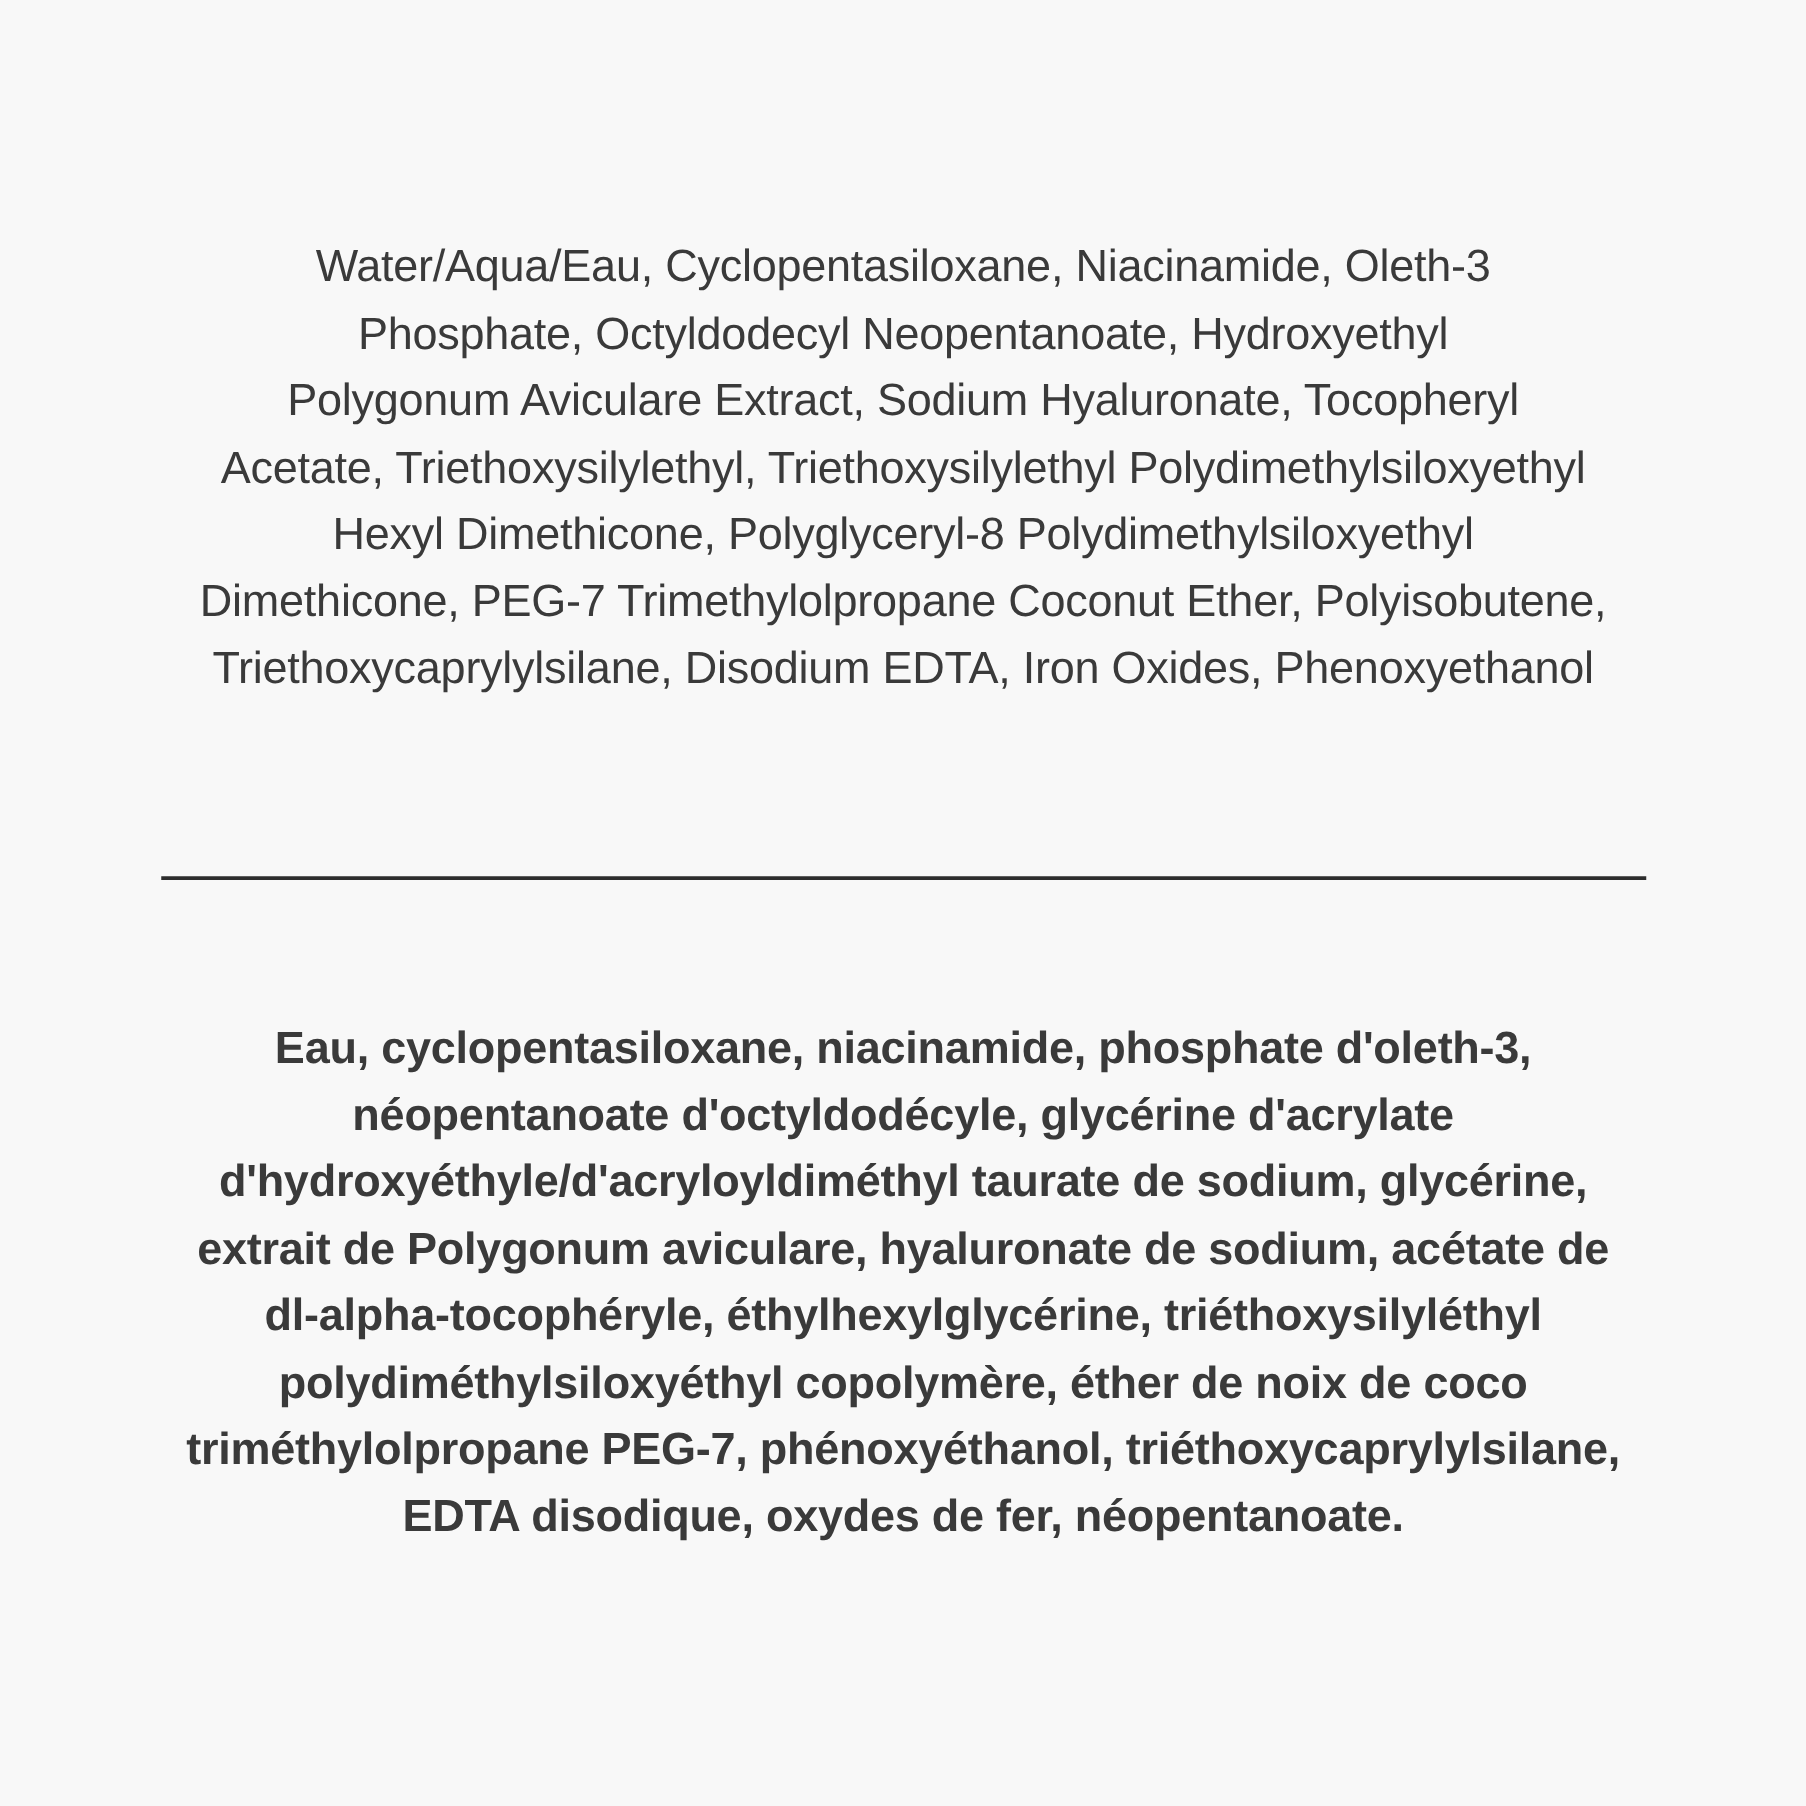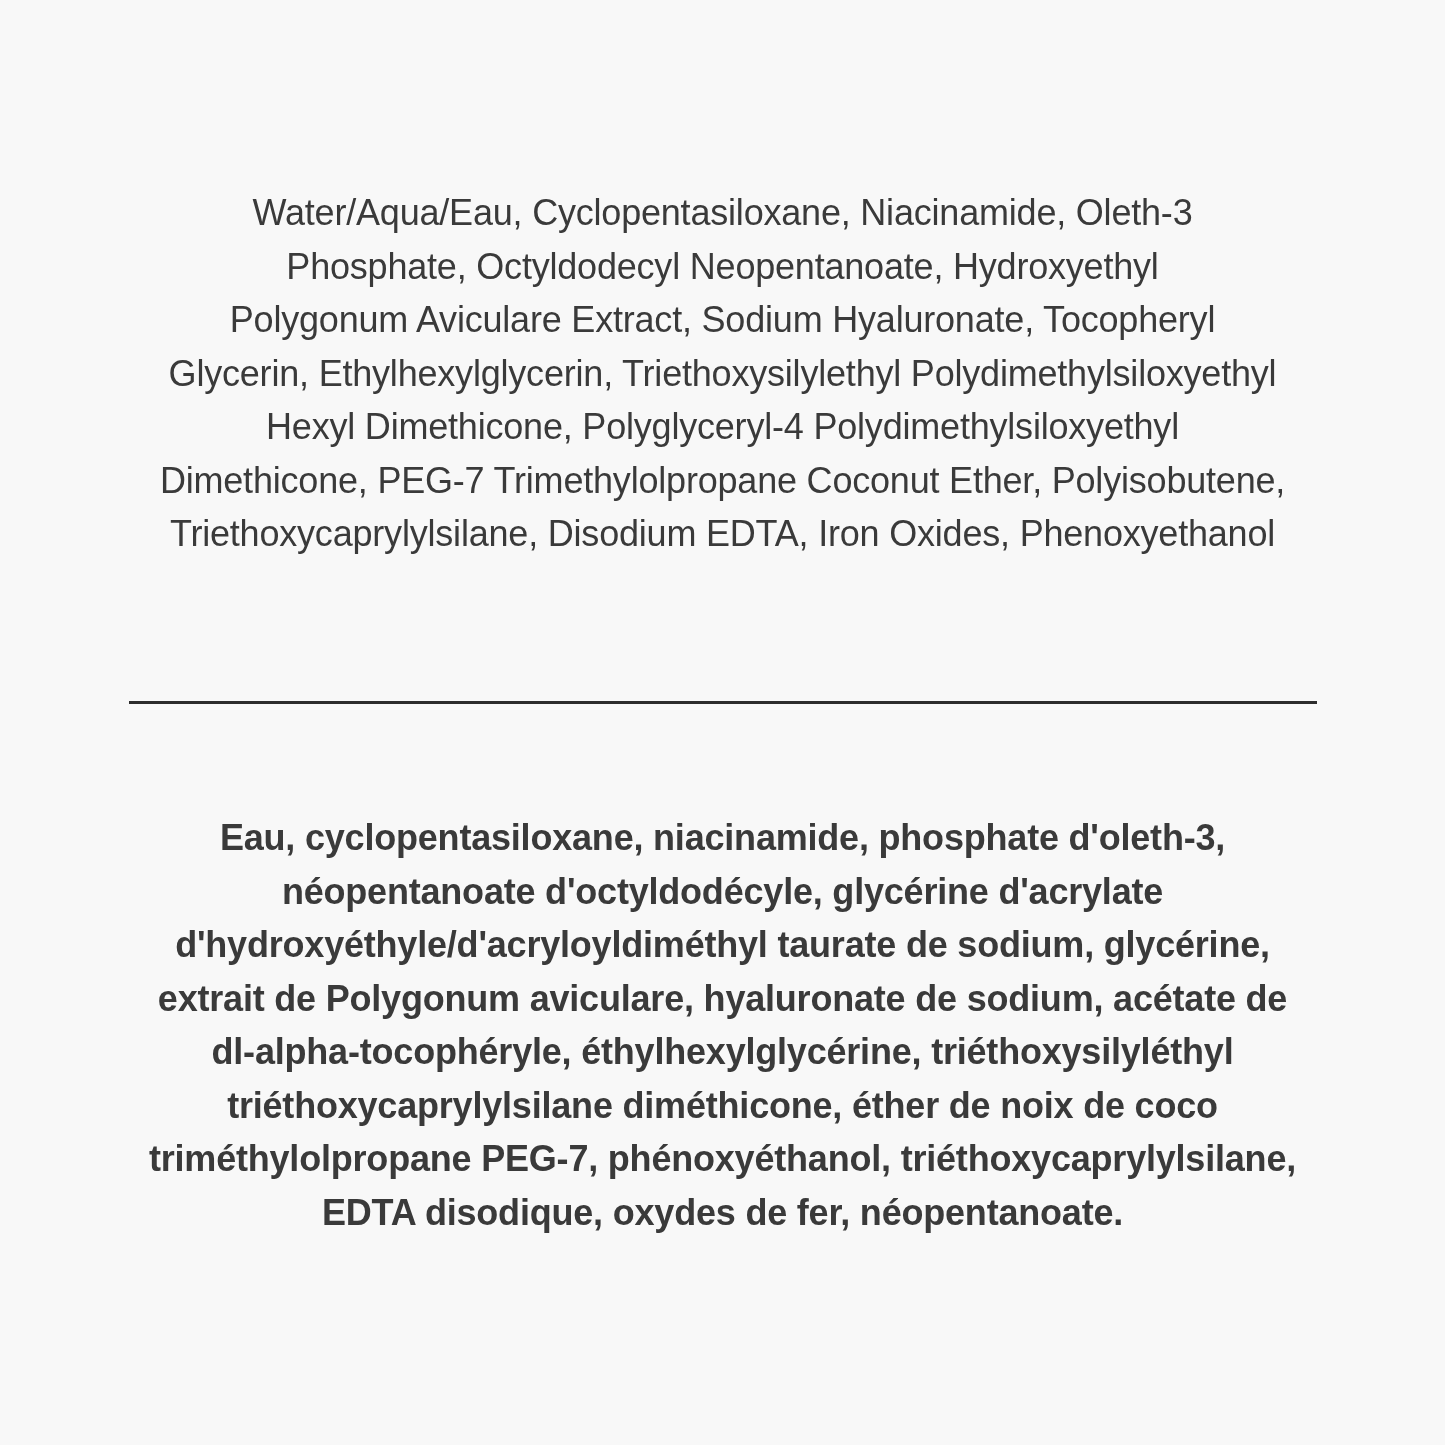--- a/index.html
+++ b/index.html
@@ -53,32 +53,32 @@
   </style>
 </head>
 <body>
 
 <div class="label-canvas">
 
   <div class="ingredients-block block-en">
     <div class="line">Water/Aqua/Eau, Cyclopentasiloxane, Niacinamide, Oleth-3</div>
     <div class="line">Phosphate, Octyldodecyl Neopentanoate, Hydroxyethyl</div>
     <div class="line">Polygonum Aviculare Extract, Sodium Hyaluronate, Tocopheryl</div>
-    <div class="line">Glycerin, Ethylhexylglycerin, Triethoxysilylethyl Polydimethylsiloxyethyl</div>
-    <div class="line">Hexyl Dimethicone, Polyglyceryl-4 Polydimethylsiloxyethyl</div>
+    <div class="line">Acetate, Triethoxysilylethyl, Triethoxysilylethyl Polydimethylsiloxyethyl</div>
+    <div class="line">Hexyl Dimethicone, Polyglyceryl-8 Polydimethylsiloxyethyl</div>
     <div class="line">Dimethicone, PEG-7 Trimethylolpropane Coconut Ether, Polyisobutene,</div>
     <div class="line">Triethoxycaprylylsilane, Disodium EDTA, Iron Oxides, Phenoxyethanol</div>
   </div>
 
   <div class="divider"></div>
 
   <div class="ingredients-block block-fr">
     <div class="line">Eau, cyclopentasiloxane, niacinamide, phosphate d'oleth-3,</div>
     <div class="line">néopentanoate d'octyldodécyle, glycérine d'acrylate</div>
     <div class="line">d'hydroxyéthyle/d'acryloyldiméthyl taurate de sodium, glycérine,</div>
     <div class="line">extrait de Polygonum aviculare, hyaluronate de sodium, acétate de</div>
     <div class="line">dl-alpha-tocophéryle, éthylhexylglycérine, triéthoxysilyléthyl</div>
-    <div class="line">triéthoxycaprylylsilane diméthicone, éther de noix de coco</div>
+    <div class="line">polydiméthylsiloxyéthyl copolymère, éther de noix de coco</div>
     <div class="line">triméthylolpropane PEG-7, phénoxyéthanol, triéthoxycaprylylsilane,</div>
     <div class="line">EDTA disodique, oxydes de fer, néopentanoate.</div>
   </div>
 
 </div>
 
 </body></html>

